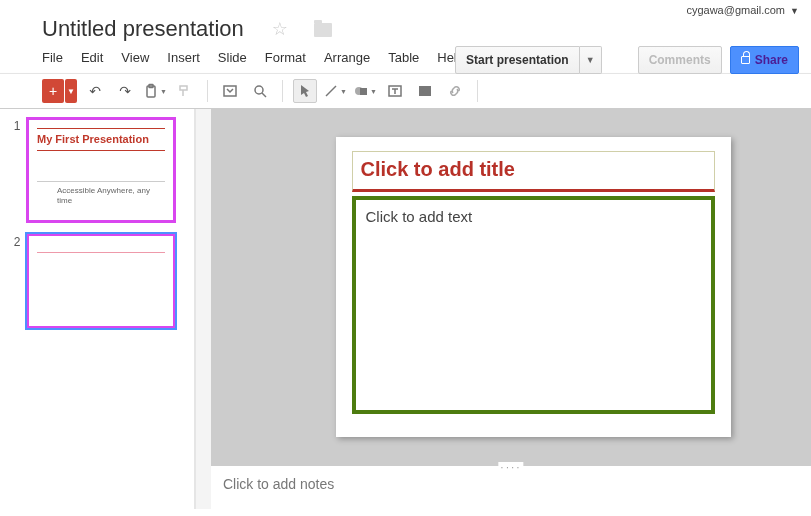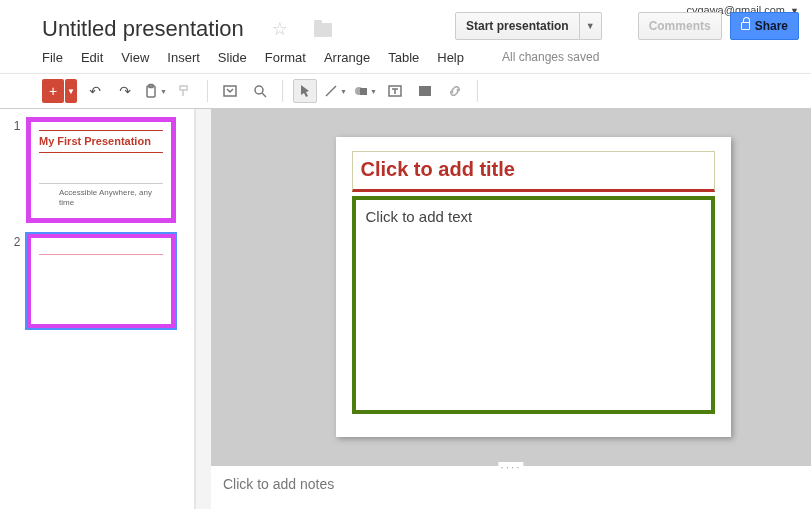--- a/index.html
+++ b/index.html
@@ -31,21 +31,21 @@
     font-size: 22px;
     color: #333;
     margin-right: 8px;
   }
   .star { color: #ccc; font-size: 18px; margin-right: 6px; cursor: pointer; }
   .folder { display: inline-block; width: 18px; height: 14px; background: #ddd; border-radius: 1px; position: relative; top: 1px; }
   .folder::before { content: ""; position: absolute; top: -3px; left: 0; width: 8px; height: 3px; background: #ddd; border-radius: 1px 1px 0 0; }
   .header-actions {
     position: absolute;
     right: 12px;
-    top: 12px;
+    top: 46px;
     display: flex;
     align-items: center;
     gap: 8px;
   }
   .btn {
     border: 1px solid #ccc;
     background: linear-gradient(#f9f9f9,#f0f0f0);
     padding: 6px 10px;
     font-size: 12px;
     font-weight: bold;
@@ -55,21 +55,21 @@
     display: inline-flex;
     align-items: center;
   }
   .btn-group { display:flex; }
   .btn-group .btn { border-radius: 2px 0 0 2px; }
   .btn-group .drop { border-left: none; border-radius: 0 2px 2px 0; padding: 6px 6px; font-size: 9px; color: #666;}
   .btn-disabled { color: #bbb; cursor: default; margin-left: 28px; }
   .btn-primary {
     background: #4d90fe;
     border: 1px solid #3079ed;
-    color: #0f172a;
+    color: #4c1d95;
   }
   .lock { display:inline-block; width:9px; height:8px; border:1.5px solid #fff; border-radius:1px; margin-right:5px; position:relative;}
   .lock::before { content:""; position:absolute; top:-6px; left:1px; width:5px; height:5px; border:1.5px solid #fff; border-bottom:none; border-radius:4px 4px 0 0;}
   .menubar {
     padding: 4px 0 8px 42px;
     display: flex;
     gap: 18px;
     font-size: 13px;
     color: #333;
     align-items: flex-start;
@@ -108,21 +108,21 @@
     width: 195px;
     border-right: 1px solid #e5e5e5;
     padding: 8px 8px;
     background: #fff;
     position: relative;
   }
   .thumb-row { display:flex; margin-bottom:10px;}
   .thumb-num { width:18px; font-size:12px; color:#555; padding-top:2px; text-align:center;}
   .thumb {
     width: 150px; height: 106px;
-    border: 5px solid #d946ef;
+    border: 3px solid #d946ef;
     background: #fff;
     padding: 6px 8px;
     font-size: 10px;
     position: relative;
   }
   .thumb.selected { outline: 2px solid #4d90fe; outline-offset:-1px; }
   .thumb .red-line { height:1px; background:#c0392b; margin:2px 0 4px 0; }
   .thumb .ttitle { color:#c0392b; font-weight:bold; font-size:11px; line-height:1.2; }
   .thumb .grey-line { height:1px; background:#ccc; margin:6px 0 4px 0; }
   .thumb .tsub { color:#666; font-size:8px; line-height:1.2;margin-left:20px; }

